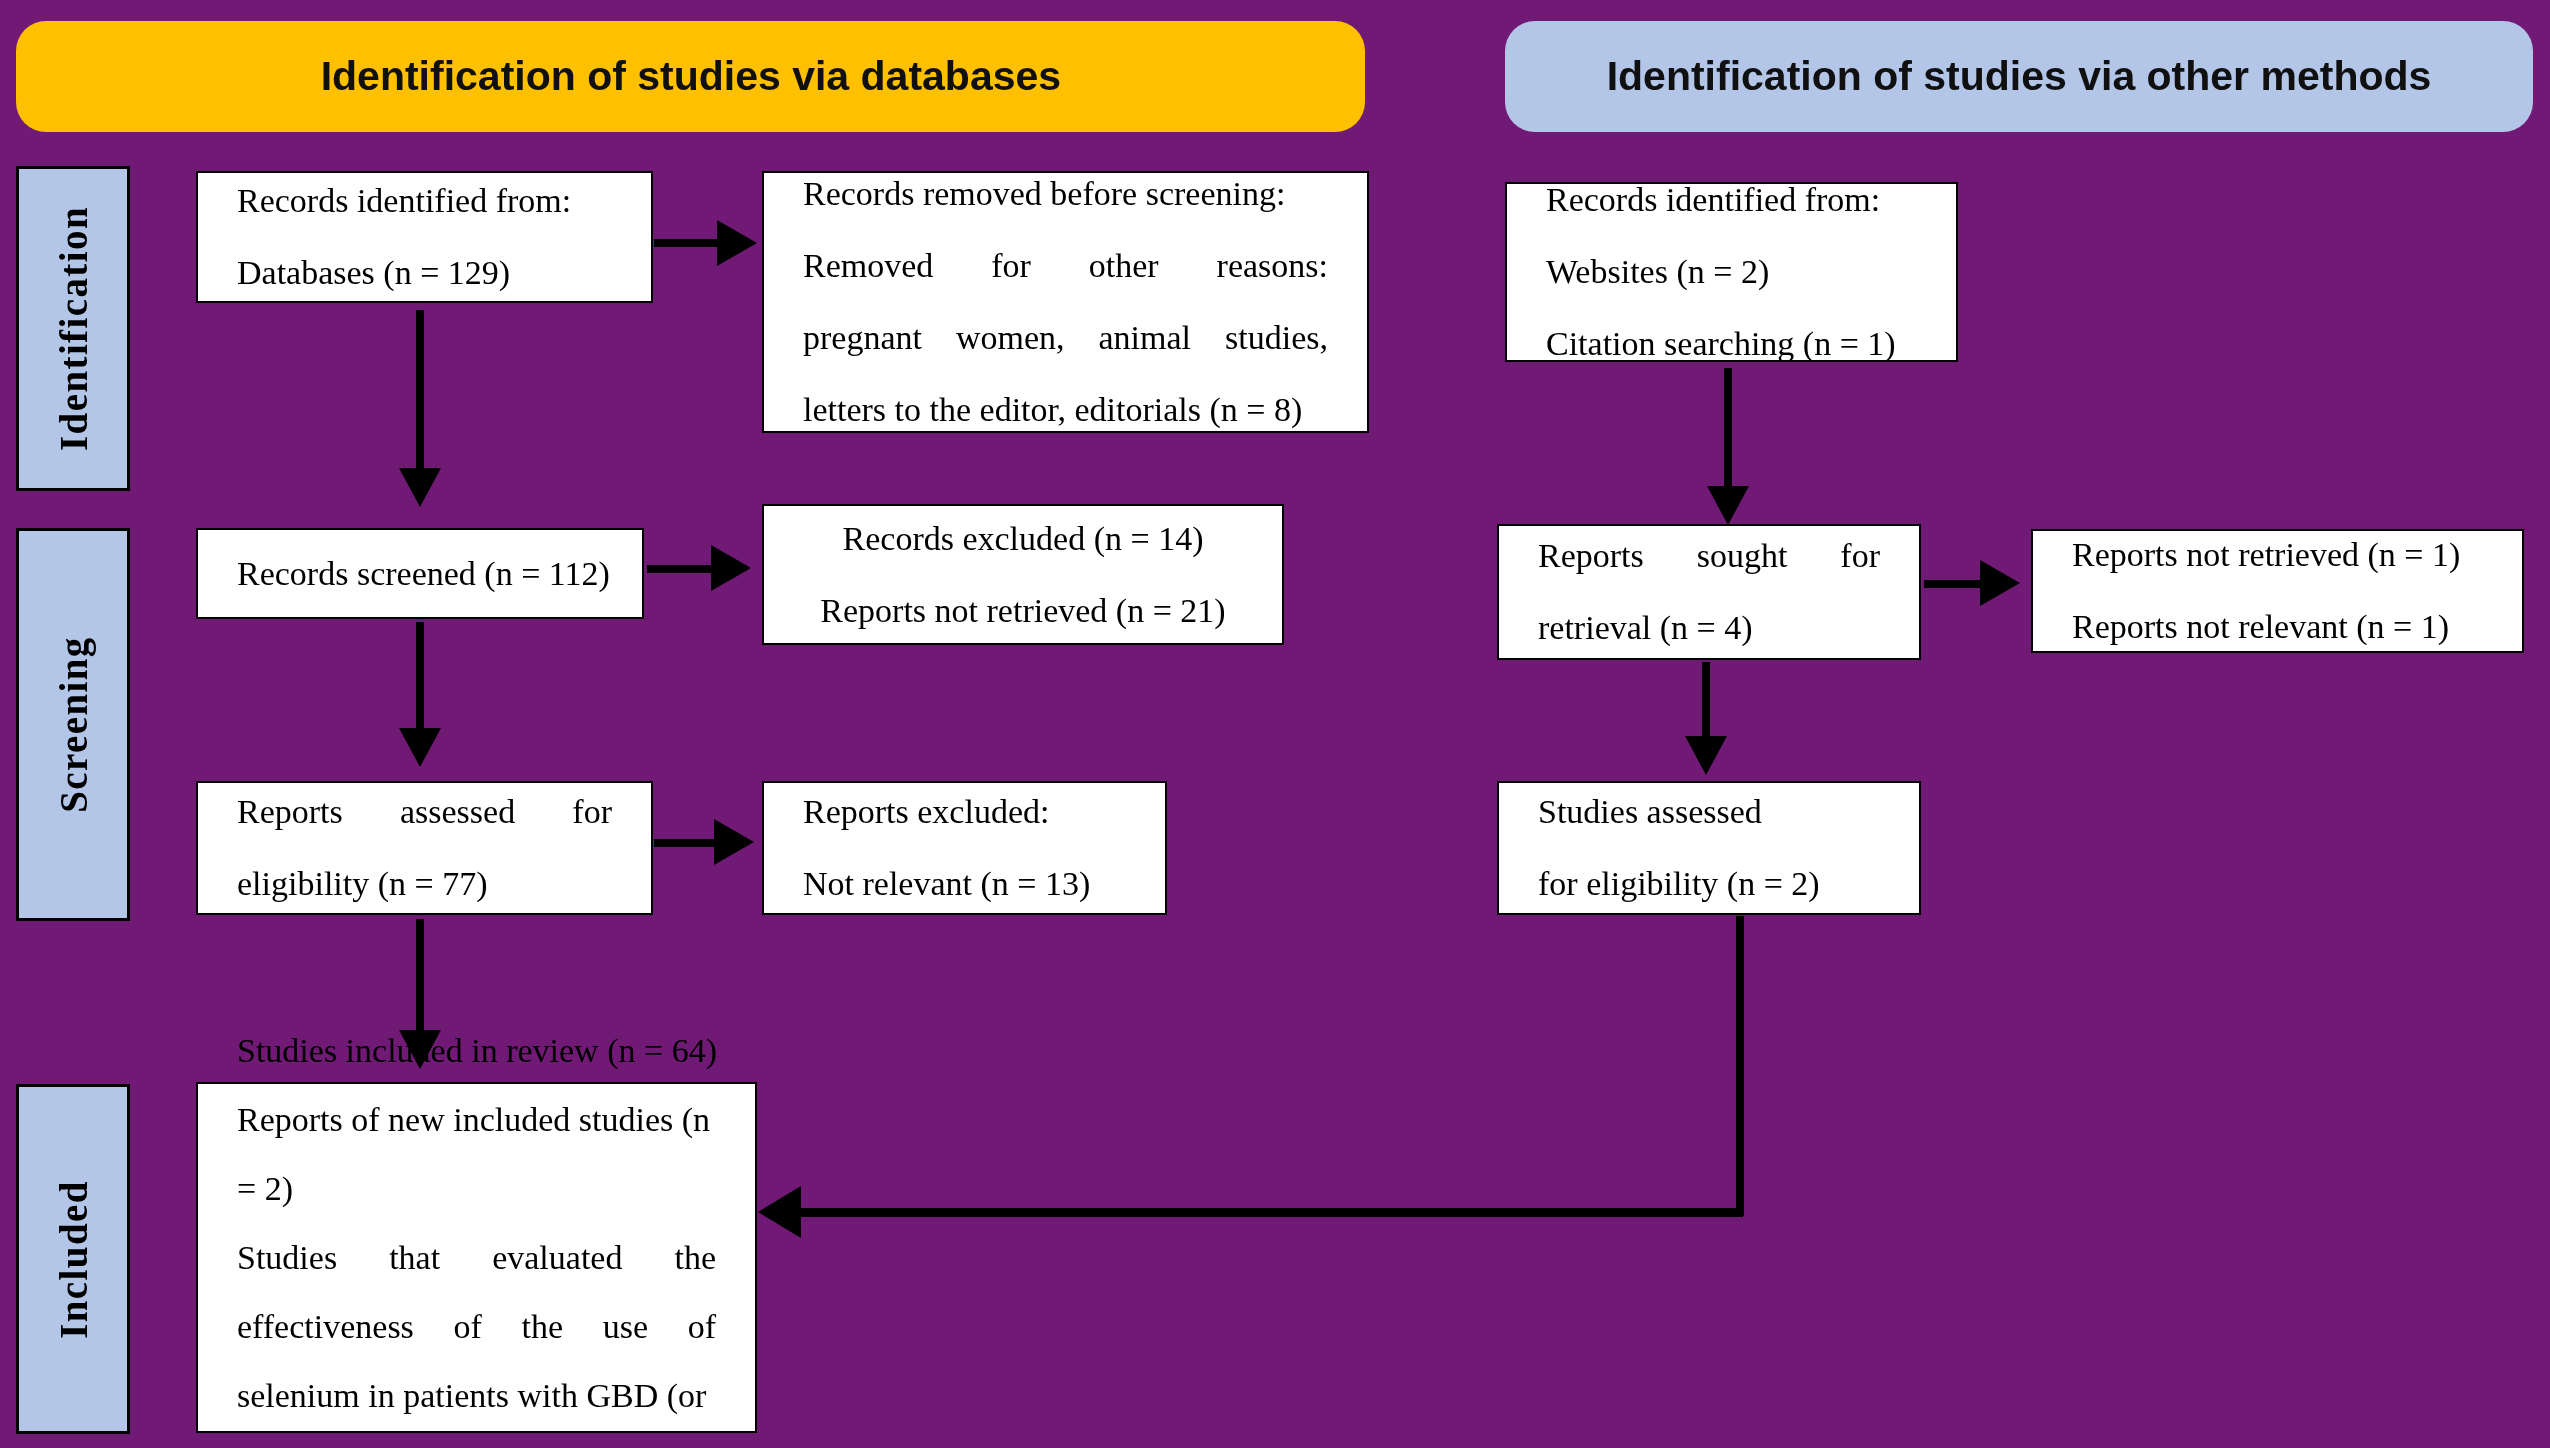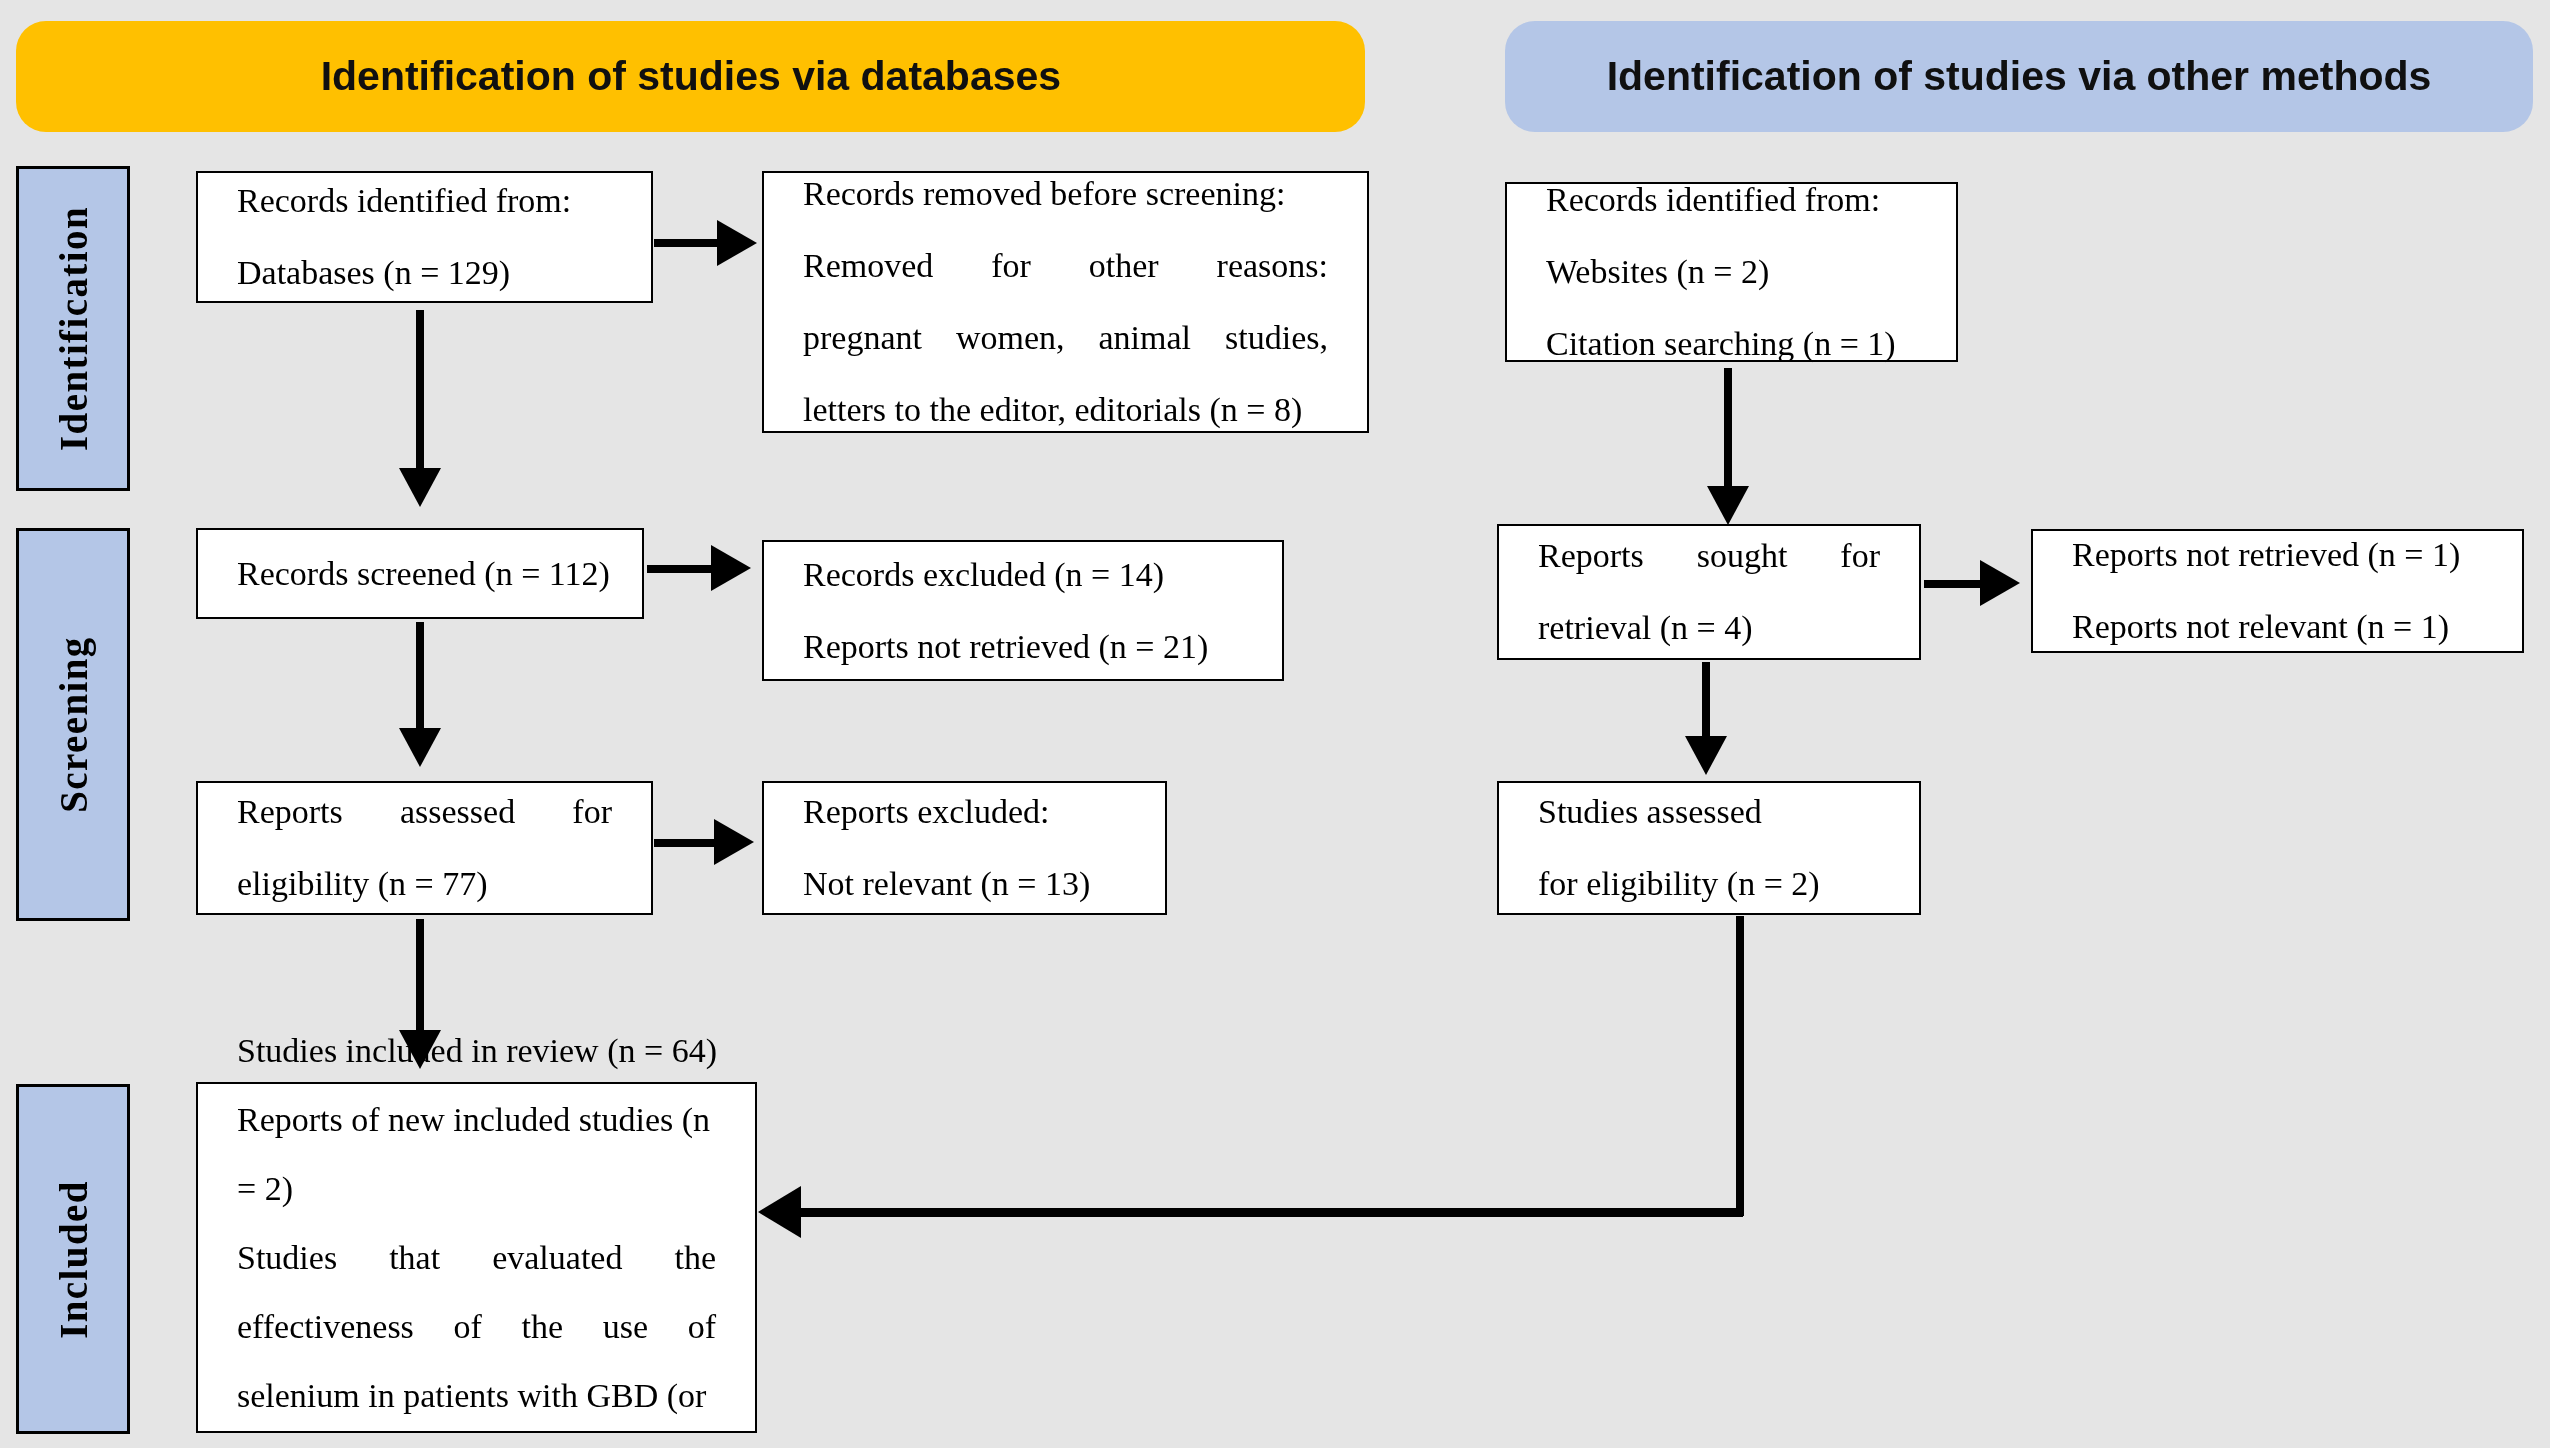--- a/index.html
+++ b/index.html
@@ -5,21 +5,21 @@
   :root{
     --header-yellow:#FFC000;
     --header-blue:#B4C6E7;
     --sidebar-blue:#B4C6E7;
     --ink:#000000;
   }
   html,body{margin:0;padding:0;background:#ffffff;}
   #canvas{
     position:relative;
     width:2550px;height:1449px;
-    background:#e5e5e5;
+    background:#701a75;
     font-family:"Liberation Serif", serif;
     color:var(--ink);
     overflow:hidden;
   }
   
   .hdr{
     position:absolute;height:111px;border-radius:30px;
     display:flex;align-items:center;justify-content:center;
     font-family:"Liberation Sans", sans-serif;font-weight:bold;
     font-size:41px;color:#101010;
@@ -44,21 +44,21 @@
   .box{
     position:absolute;background:#fff;border:2.9px solid #000;box-sizing:border-box;
     display:flex;flex-direction:column;justify-content:center;
     padding:7.1px 39px;font-size:34px;line-height:50px;gap:22px;
   }
   .box .ln{text-align:left;white-space:nowrap;}
   .box .ln.j{text-align:justify;text-align-last:justify;white-space:normal;}
   #box-a{left:196px;top:171px;width:457px;height:132px;}
   #box-b{left:762px;top:171px;width:607px;height:262px;}
   #box-c{left:196px;top:528px;width:448px;height:91px;}
-  #box-d{left:762px;top:540px;width:522px;height:141px;}
+  #box-d{left:762px;top:504px;width:522px;height:141px;align-items:center;}
   #box-e{left:196px;top:781px;width:457px;height:134px;}
   #box-f{left:762px;top:781px;width:405px;height:134px;}
   #box-g{left:196px;top:1082px;width:561px;height:351px;line-height:47px;}
   #box-h{left:1505px;top:182px;width:453px;height:180px;}
   #box-i{left:1497px;top:524px;width:424px;height:136px;}
   #box-j{left:2031px;top:529px;width:493px;height:124px;}
   #box-k{left:1497px;top:781px;width:424px;height:134px;}
   
   .shaft-h{position:absolute;background:#000;height:7.9px;}
   .shaft-v{position:absolute;background:#000;width:7.9px;}

